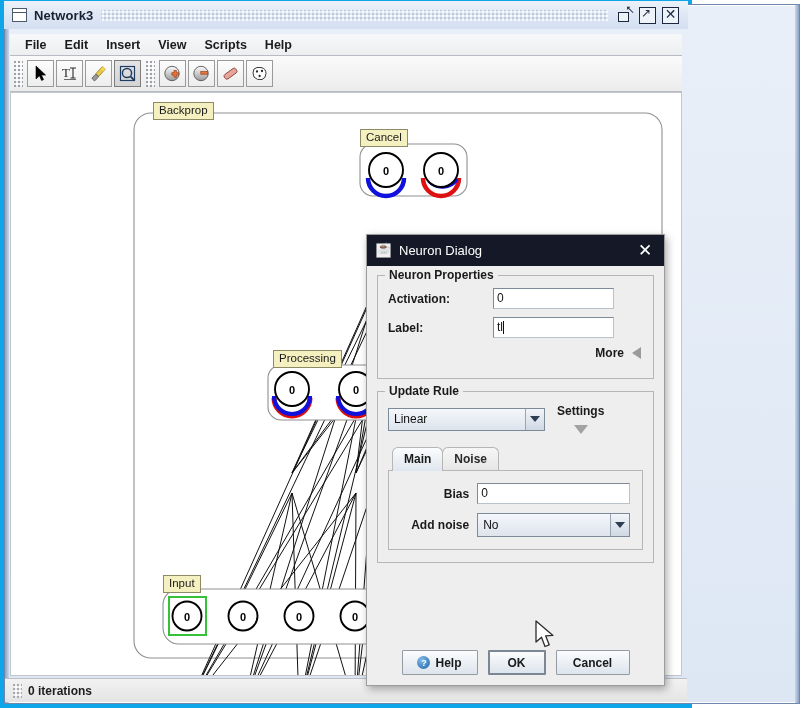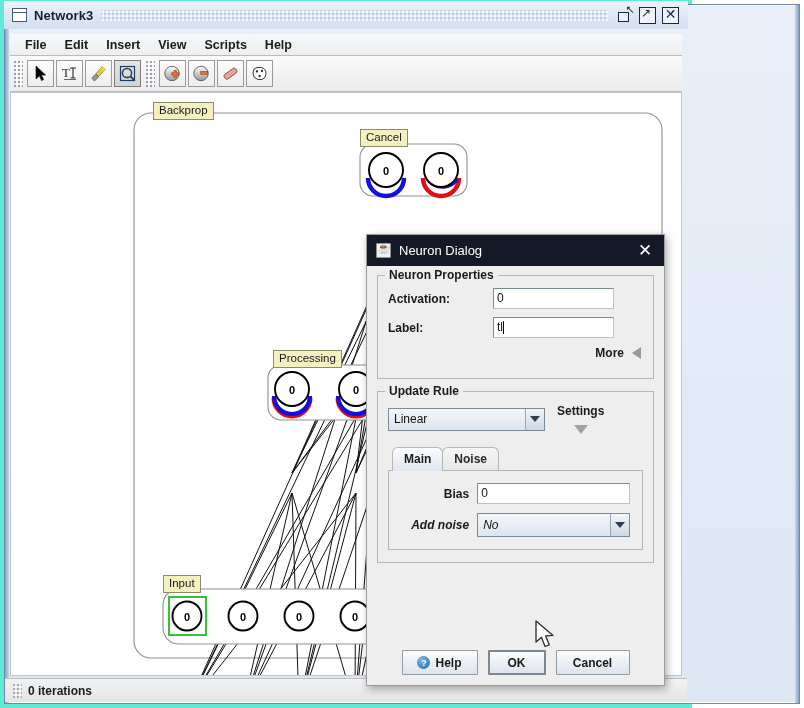--- a/index.html
+++ b/index.html
@@ -6,21 +6,21 @@
   html, body {
     margin: 0; padding: 0;
     width: 804px; height: 708px;
     background: #ffffff;
     font-family: "Liberation Sans", sans-serif;
     overflow: hidden;
   }
   #root {
     position: relative;
     width: 692px; height: 708px;
-    background: #5eead4;
+    background: #0ea5e9;
   }
 
   
   .win-frame {
     position: absolute;
     left: 4px; top: 4px;
     width: 796px; height: 700px;
     border: 1px solid #6f86ad;
     background: linear-gradient(to bottom, #e9eff8 0%, #dde7f4 100%);
     box-shadow: 0 0 0 1px #ffffff inset;
@@ -244,21 +244,21 @@
   }
   .tab.inactive {
     background: linear-gradient(to bottom,#f6f6f6,#e6e6e6);
     color:#2a2a2a; margin-left: -1px; z-index: 1;
   }
   .tabpanel {
     border: 1px solid #b6b6b6; background:#eeeeee;
     padding: 12px 12px 12px 10px; margin-top: -1px; position: relative; z-index: 1;
   }
   .tab-row { display:flex; align-items:center; margin-bottom: 9px; }
-  .tab-row:last-child { margin-bottom: 0; font-style: italic; }
+  .tab-row:last-child { margin-bottom: 0; }
   .tab-label {
     width: 76px; text-align: right; margin-right: 8px;
     font-size: 12px; font-weight: bold; color:#1a1a1a;
   }
 
   .btnrow {
     position:absolute; left:0; right:0; bottom: 10px;
     display:flex; align-items:center; justify-content:center; gap:10px;
   }
   .btn {

